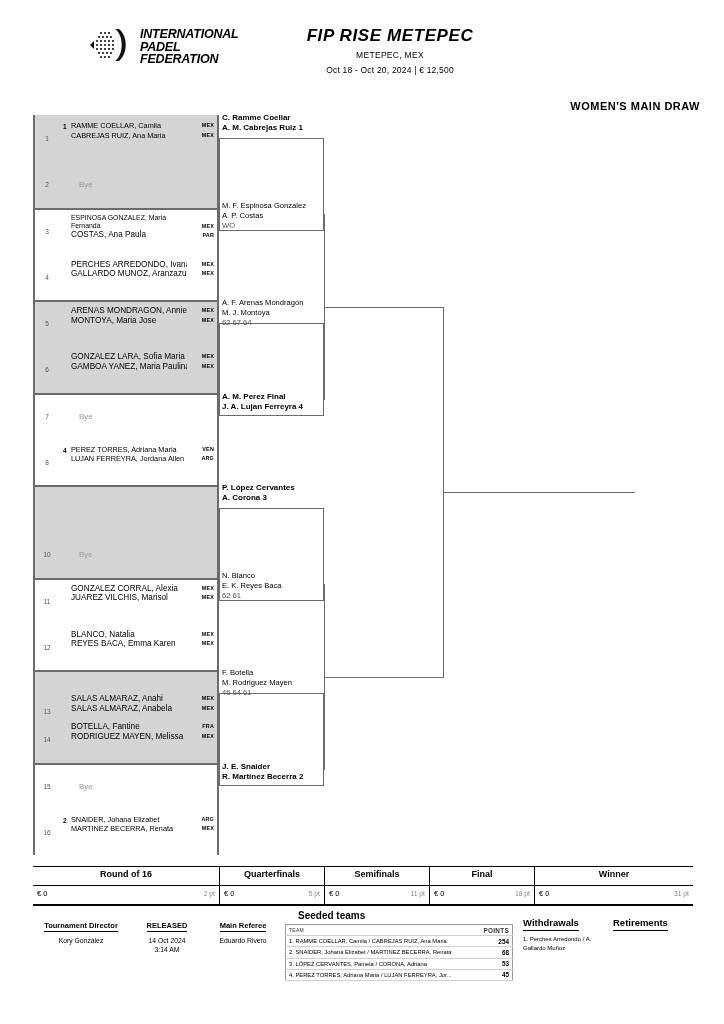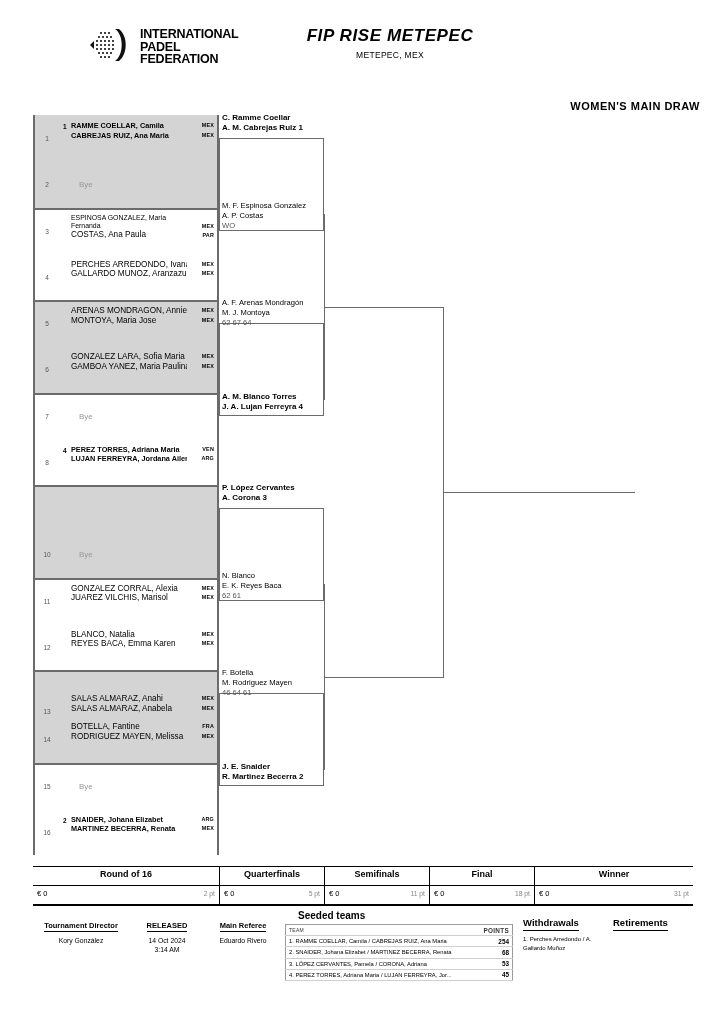--- a/index.html
+++ b/index.html
@@ -11,21 +11,21 @@
     position:relative;
     overflow:hidden;
   }
   .page{position:absolute;left:0;top:0;width:724px;height:1024px;}
 
   
   .header{position:absolute;left:0;top:0;width:724px;height:90px;}
   .logo-wrap{position:absolute;left:88px;top:22px;width:112px;height:50px;display:flex;align-items:center;gap:6px;}
   .logo-mark{width:46px;height:46px;position:relative;flex:0 0 auto;}
   .logo-text{font-weight:bold;font-size:12.5px;line-height:12.8px;letter-spacing:-0.2px;}
-  .logo-text div{white-space:nowrap;}
+  .logo-text div{white-space:nowrap;font-style:italic;}
   .title-block{position:absolute;left:180px;top:26px;width:420px;text-align:center;}
   .t-main{font-size:17px;font-weight:bold;letter-spacing:0.6px;font-style:italic;}
   .t-sub{font-size:8.5px;margin-top:4px;letter-spacing:0.3px;}
   .t-date{font-size:8.5px;margin-top:5px;letter-spacing:0.2px;}
 
   .draw-label{position:absolute;right:24px;top:100px;font-size:11px;font-weight:bold;letter-spacing:0.5px;}
 
   
   .bracket{position:absolute;left:33px;top:115px;width:660px;height:740px;}
 
@@ -36,21 +36,21 @@
   .pairbox.shade{background:#d4d4d4;}
   .pairbox.plain{background:#ffffff;}
   .pairbox .sep-top{position:absolute;left:0;top:0;width:182px;height:2px;background:#6b6b6b;}
 
   .slot{position:absolute;left:0;width:182px;height:46.25px;}
   .slot .num{position:absolute;left:6px;top:50%;transform:translateY(-50%);
              font-size:6.5px;color:#555;width:12px;text-align:center;}
   .slot .seed{position:absolute;left:28px;top:8px;font-size:6.5px;font-weight:bold;}
   .slot .names{position:absolute;left:36px;right:30px;top:6px;}
   .slot .nm{font-size:7.3px;line-height:9.6px;white-space:nowrap;overflow:hidden;}
-  .slot .nm.b{font-weight:bold;}
+  .slot .nm.b{font-weight:normal;}
   .slot .nm.big{font-size:8.2px;}
   .slot .ctry{position:absolute;right:3px;top:6px;text-align:right;}
   .slot .ctry div{font-size:5.4px;line-height:9.6px;font-weight:bold;letter-spacing:0.2px;}
   .slot .bye{position:absolute;left:44px;top:50%;transform:translateY(-50%);
              font-size:8px;color:#9a9a9a;}
 
   
   .qf{position:absolute;border:1px solid #6b6b6b;box-sizing:border-box;background:transparent;}
   .qf .top-entry{position:absolute;left:2px;top:-26px;width:140px;}
   .qf .bot-entry{position:absolute;left:2px;bottom:2px;width:140px;}
@@ -145,20 +145,21 @@
       </div>
       <div class="logo-text">
         <div>INTERNATIONAL</div>
         <div>PADEL</div>
         <div>FEDERATION</div>
       </div>
     </div>
     <div class="title-block">
       <div class="t-main">FIP RISE METEPEC</div>
       <div class="t-sub">METEPEC, MEX</div>
+      <div class="t-date">Oct 18 - Oct 20, 2024  |  € 12,500</div>
     </div>
   </div>
 
   <div class="draw-label">WOMEN'S MAIN DRAW</div>
 
   <div class="bracket">
     <div class="r16" id="r16col">
         <div class="pairbox shade" style="top: 0px;">
           <div class="slot" style="top: 0px;">
             <div class="num">1</div>
@@ -335,21 +336,21 @@
             <div class="score">WO</div>
           </div>
         </div>
         <div class="qf" style="left: 186px; top: 208px; width: 105px; height: 92.5px;">
           <div class="entry top-entry">
             <div class="ln">A. F. Arenas Mondragón</div>
             <div class="ln">M. J. Montoya</div>
             <div class="score">62 67 64</div>
           </div>
           <div class="entry bot-entry" style="top: auto; bottom: 2px;">
-            <div class="ln b">A. M. Blanco Torres</div>
+            <div class="ln b">A. M. Perez Final</div>
             <div class="ln b">J. A. Lujan Ferreyra  4</div>
           </div>
         </div>
         <div class="qf" style="left: 186px; top: 393px; width: 105px; height: 92.5px;">
           <div class="entry top-entry">
             <div class="ln b">P. López Cervantes</div>
             <div class="ln b">A. Corona  3</div>
           </div>
           <div class="entry bot-entry" style="bottom: auto; top: 62px;">
             <div class="ln">N. Blanco</div>

